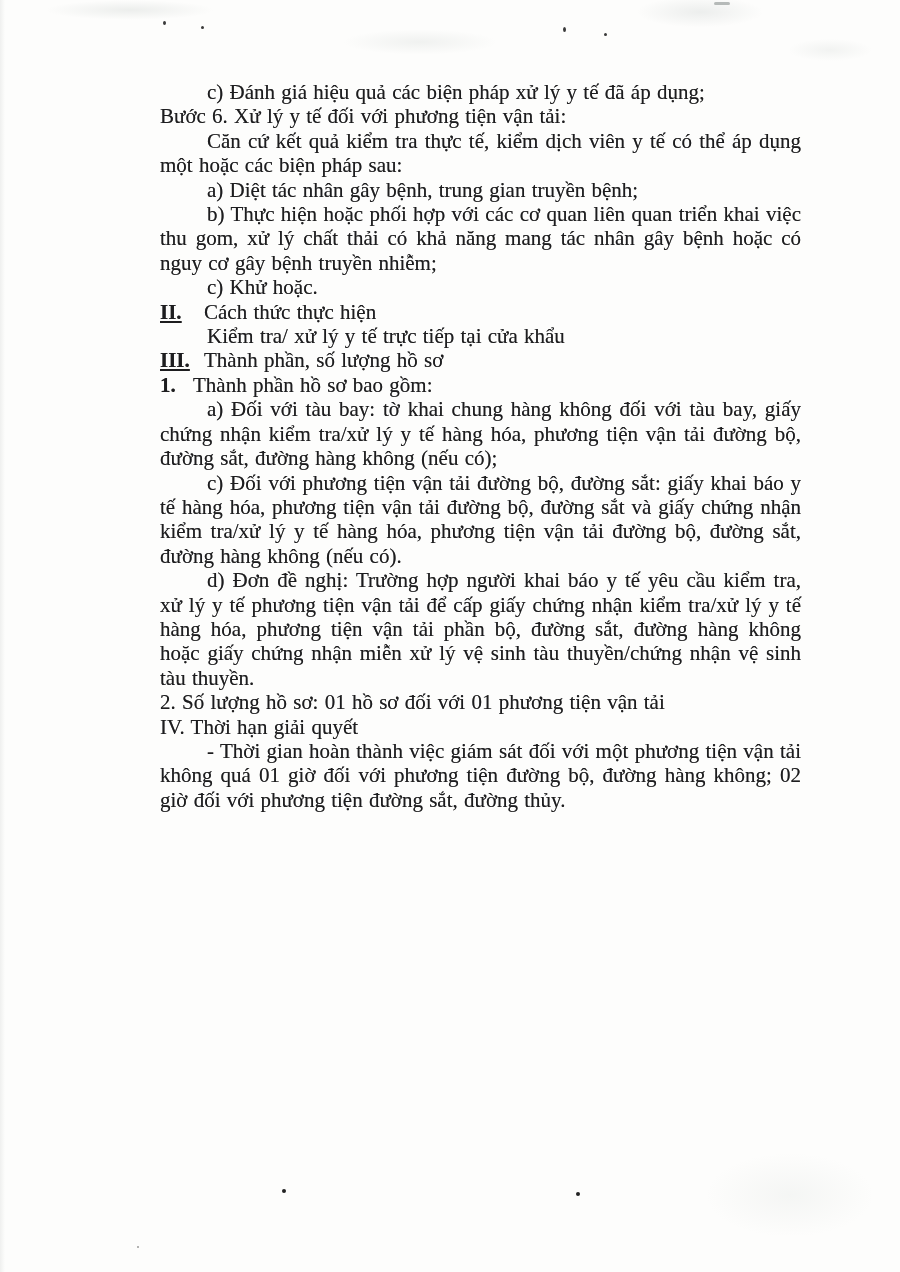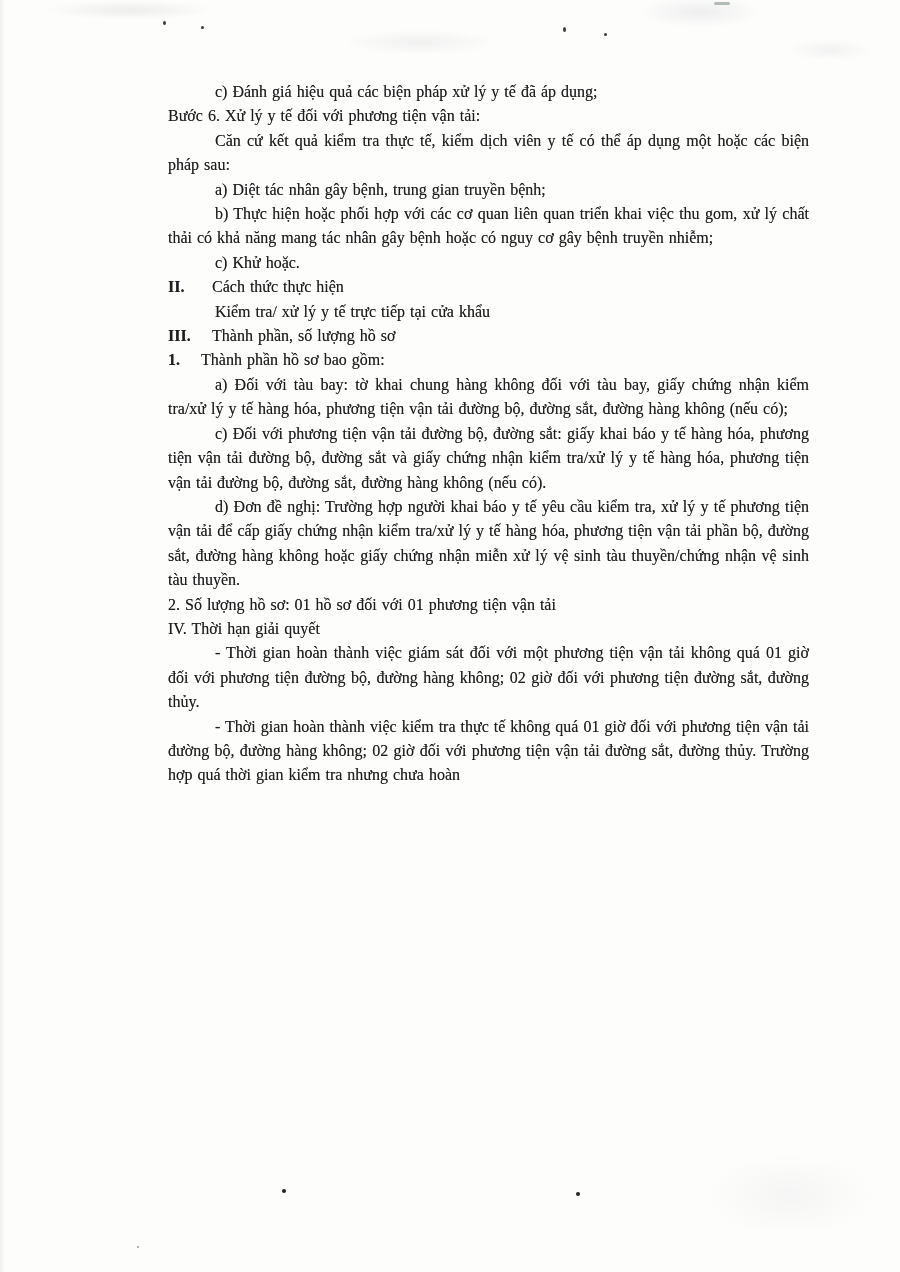--- a/index.html
+++ b/index.html
@@ -18,37 +18,37 @@
     background:
       radial-gradient(120px 14px at 130px 10px, rgba(160,170,165,.18), rgba(160,170,165,0) 70%),
       radial-gradient(110px 18px at 420px 42px, rgba(160,170,165,.14), rgba(160,170,165,0) 70%),
       radial-gradient(90px 22px at 700px 12px, rgba(150,160,158,.16), rgba(150,160,158,0) 70%),
       radial-gradient(60px 16px at 830px 50px, rgba(160,170,165,.12), rgba(160,170,165,0) 70%),
       radial-gradient(120px 60px at 790px 1195px, rgba(170,180,175,.10), rgba(170,180,175,0) 70%),
       linear-gradient(90deg, rgba(120,125,122,.10), rgba(120,125,122,0) 5px);
     pointer-events:none;
   }
   .content{
-    position:absolute;left:168px;top:80px;width:641px;
+    position:absolute;left:160px;top:80px;width:641px;
     color:#1d1d1f;
-    font-size:16px;line-height:24.4px;
+    font-size:21px;line-height:24.4px;
     text-align:justify;
     text-shadow:0 0 .35px rgba(20,20,20,.55);
     word-spacing:1px;
   }
   .content p{margin:0;}
   .content p:first-child{margin-top:0;}
   .p{}
   .ind{text-indent:47px;}
   .gA{margin-top:9px;}
   .gB{margin-top:2px;}
   .h{font-weight:bold;}
   .b{font-weight:normal;}
   .num{display:inline-block;min-width:33px;font-weight:bold;}
-  .num.wide{min-width:44px;}
+  .num.wide{min-width:44px;text-decoration:underline;}
   
   .speck{position:absolute;background:#3a3a3a;border-radius:50%;}
   .sp-dash{position:absolute;background:#9aa09e;height:3px;border-radius:2px;opacity:.7;}
 </style>
 </head>
 <body>
 
 <div class="page" style="background: rgb(253, 253, 252);">
   <div class="content" id="doc-content" style="color: rgb(29, 29, 31);">
       <p class="p ind gA"><span>c) Đánh giá hiệu quả các biện pháp xử lý y tế đã áp dụng;</span></p>
@@ -60,21 +60,20 @@
       <p class="p h gA"><span class="num wide">II.</span><span class="b">Cách thức thực hiện</span></p>
       <p class="p ind gA"><span>Kiểm tra/ xử lý y tế trực tiếp tại cửa khẩu</span></p>
       <p class="p h gA"><span class="num wide">III.</span><span class="b">Thành phần, số lượng hồ sơ</span></p>
       <p class="p h gB"><span class="num">1.</span><span class="b">Thành phần hồ sơ bao gồm:</span></p>
       <p class="p ind gB"><span>a) Đối với tàu bay: tờ khai chung hàng không đối với tàu bay, giấy chứng nhận kiểm tra/xử lý y tế hàng hóa, phương tiện vận tải đường bộ, đường sắt, đường hàng không (nếu có);</span></p>
       <p class="p ind gB"><span>c) Đối với phương tiện vận tải đường bộ, đường sắt: giấy khai báo y tế hàng hóa, phương tiện vận tải đường bộ, đường sắt và giấy chứng nhận kiểm tra/xử lý y tế hàng hóa, phương tiện vận tải đường bộ, đường sắt, đường hàng không (nếu có).</span></p>
       <p class="p ind gB"><span>d) Đơn đề nghị: Trường hợp người khai báo y tế yêu cầu kiểm tra, xử lý y tế phương tiện vận tải để cấp giấy chứng nhận kiểm tra/xử lý y tế hàng hóa, phương tiện vận tải phần bộ, đường sắt, đường hàng không hoặc giấy chứng nhận miễn xử lý vệ sinh tàu thuyền/chứng nhận vệ sinh tàu thuyền.</span></p>
       <p class="p gB"><span class="b">2. Số lượng hồ sơ:</span><span> 01 hồ sơ đối với 01 phương tiện vận tải</span></p>
       <p class="p gB"><span class="b">IV. Thời hạn giải quyết</span></p>
       <p class="p ind gA"><span>- Thời gian hoàn thành việc giám sát đối với một phương tiện vận tải không quá 01 giờ đối với phương tiện đường bộ, đường hàng không; 02 giờ đối với phương tiện đường sắt, đường thủy.</span></p>
-      <p class="p ind gA"><span>- Thời gian hoàn thành việc kiểm tra thực tế không quá 01 giờ đối với phương tiện vận tải đường bộ, đường hàng không; 02 giờ đối với phương tiện vận tải đường sắt, đường thủy. Trường hợp quá thời gian kiểm tra nhưng chưa hoàn</span></p>
     </div>
 
   <div class="sp-dash" style="left:714px;top:2px;width:16px;"></div>
   <div class="speck" style="left:163px;top:21px;width:3px;height:4px;"></div>
   <div class="speck" style="left:201px;top:26px;width:3px;height:3px;"></div>
   <div class="speck" style="left:563px;top:27px;width:3px;height:5px;"></div>
   <div class="speck" style="left:604px;top:33px;width:3px;height:3px;"></div>
   <div class="speck" style="left:282px;top:1189px;width:4px;height:4px;background:#222;"></div>
   <div class="speck" style="left:576px;top:1192px;width:4px;height:4px;background:#222;"></div>
   <div class="speck" style="left:137px;top:1246px;width:2px;height:2px;background:#9a9a9a;"></div>

